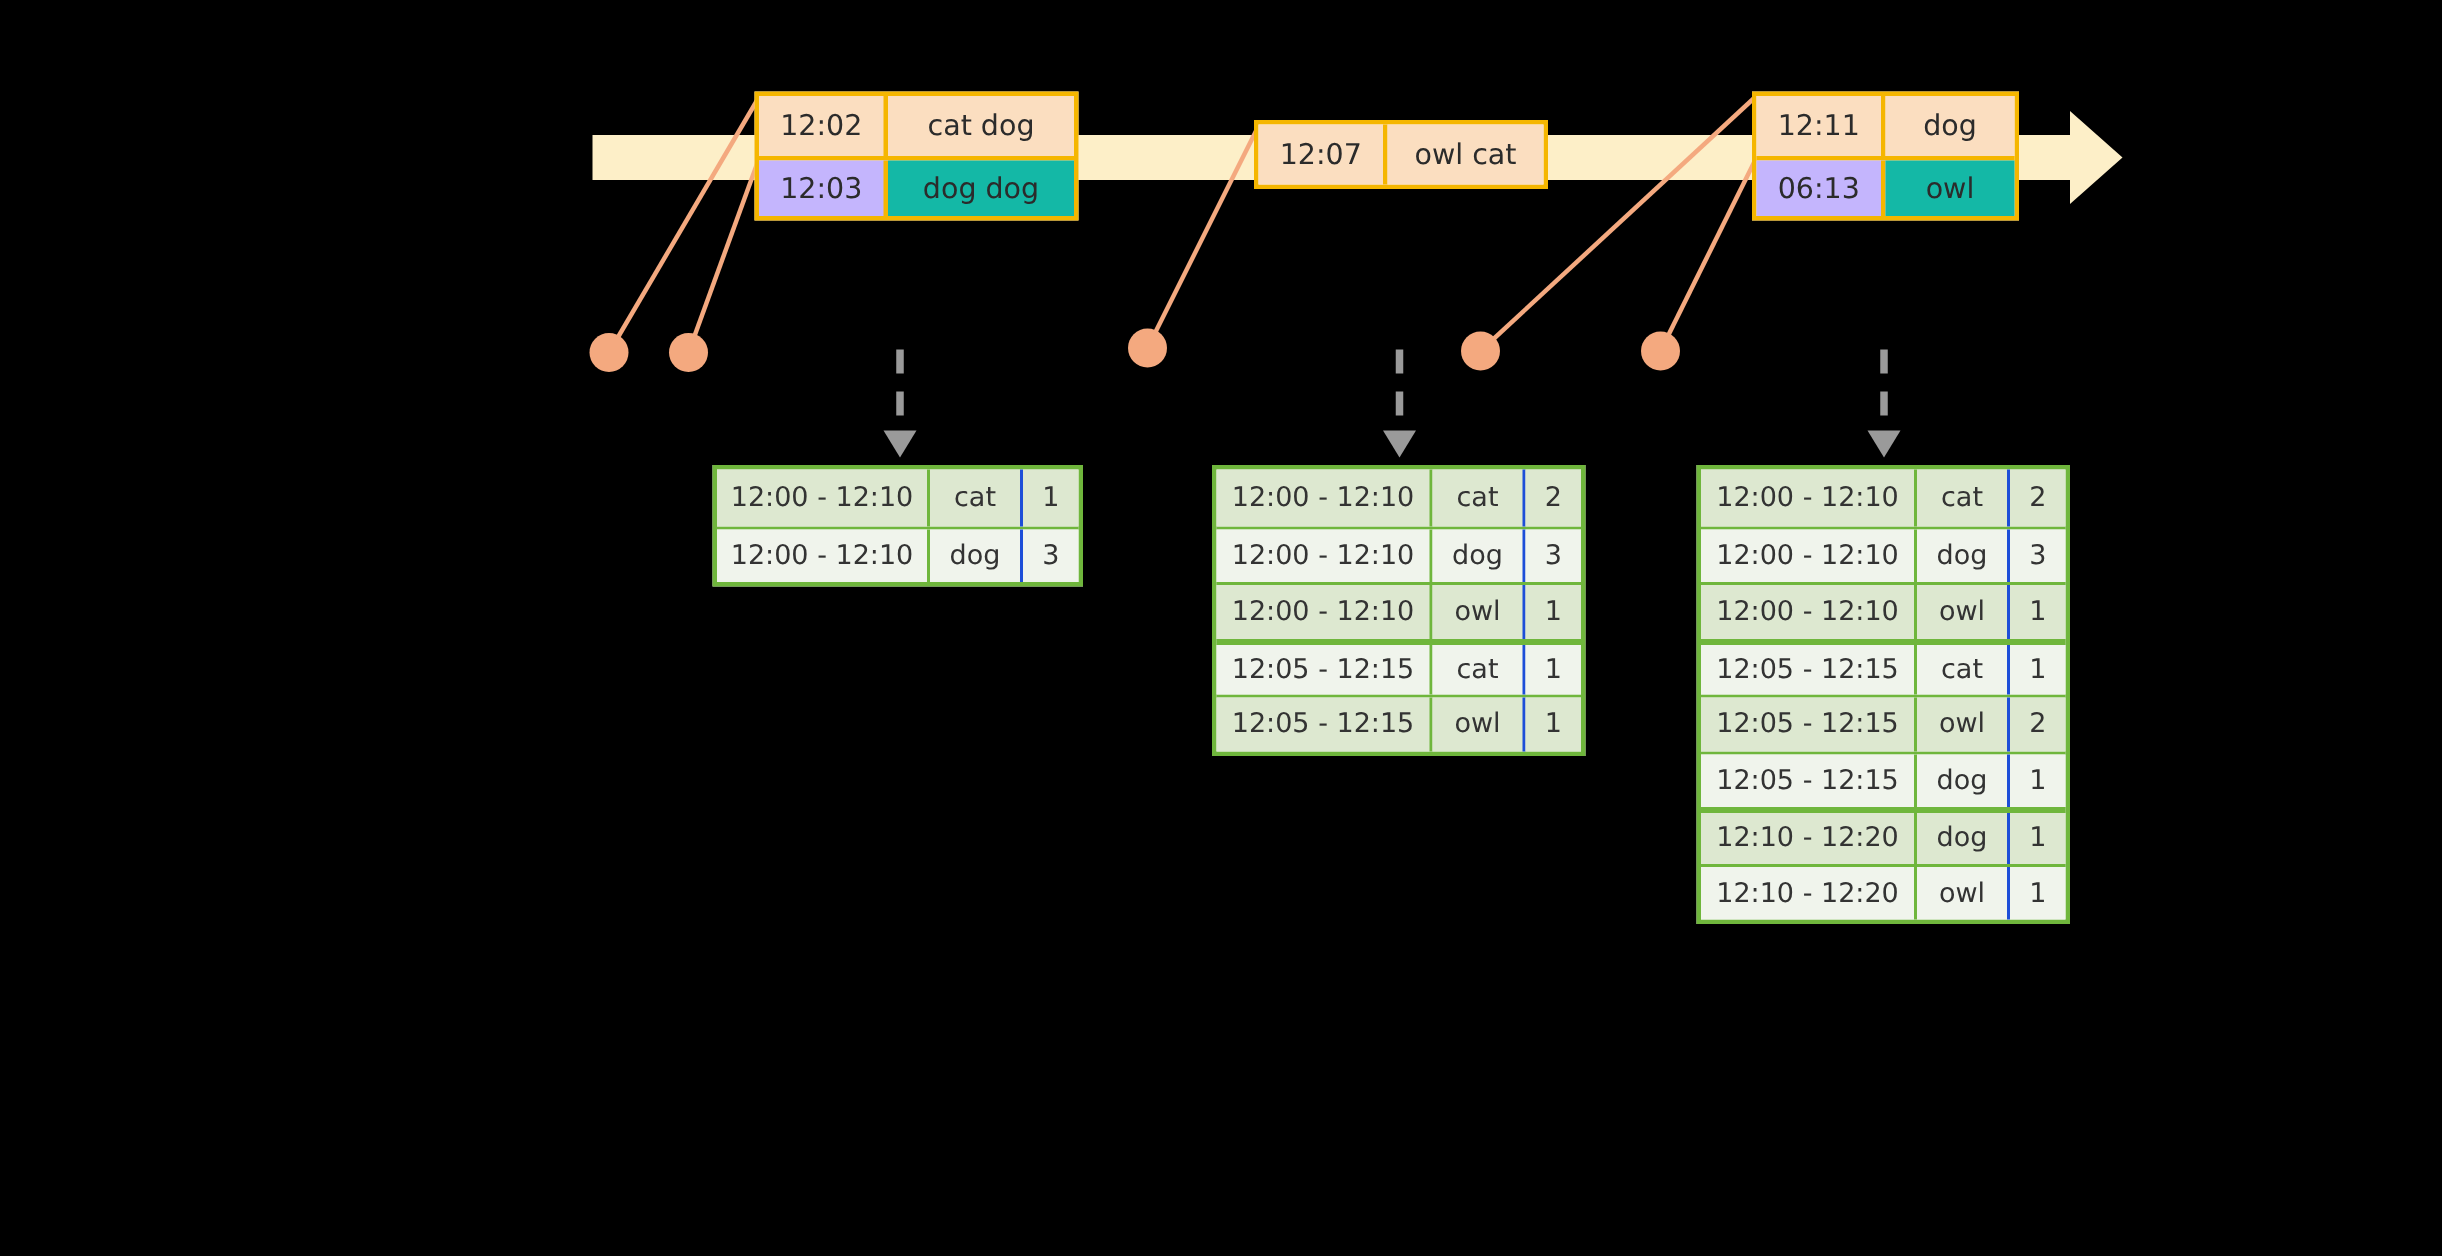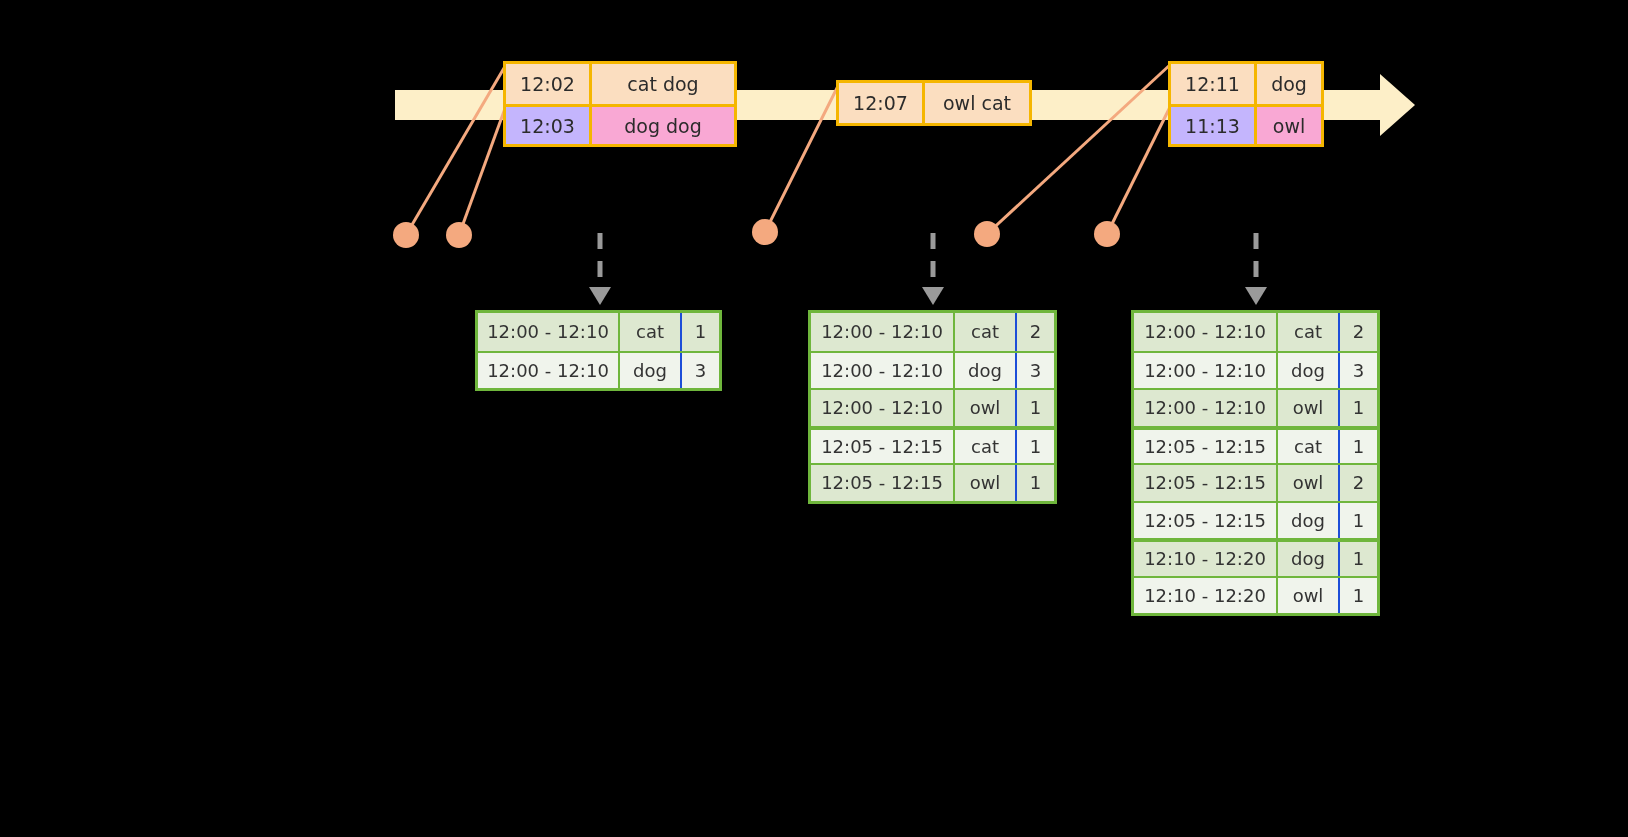--- a/index.html
+++ b/index.html
@@ -82,27 +82,27 @@
     background: #c4b5fd;
   }
   .evt-words {
     flex: 1;
     display: flex;
     align-items: center;
     justify-content: center;
     font-size: 19px;
     color: #2b2b2b;
     box-sizing: border-box;
-    background: #f9a8d4;
+    background: #14b8a6;
     padding: 0 14px;
   }
 
-  #evt-a { left: 503px; top: 61px; width: 234px; }
+  #evt-a { left: 503px; top: 61px; width: 216px; }
   #evt-b { left: 836px; top: 80px; width: 196px; }
-  #evt-c { left: 1168px; top: 61px; width: 156px; }
+  #evt-c { left: 1168px; top: 61px; width: 178px; }
 
   
   .res-table {
     position: absolute;
     border: 3px solid #6FB63C;
     box-sizing: border-box;
     background: #EBF2E4;
   }
   .res-row {
     display: flex;
@@ -197,21 +197,21 @@
         <div class="evt-time">12:07</div>
         <div class="evt-words">owl cat</div>
       </div>
     </div>
   <div class="evt-box" id="evt-c">
       <div class="evt-row shade">
         <div class="evt-time">12:11</div>
         <div class="evt-words">dog</div>
       </div>
       <div class="evt-row">
-        <div class="evt-time">11:13</div>
+        <div class="evt-time">06:13</div>
         <div class="evt-words">owl</div>
       </div>
     </div>
 
   <div class="res-table" id="tbl-1">
       <div class="res-row shade">
         <div class="res-cell res-win">12:00 - 12:10</div>
         <div class="res-cell res-word">cat</div>
         <div class="res-cell res-cnt">1</div>
       </div>

